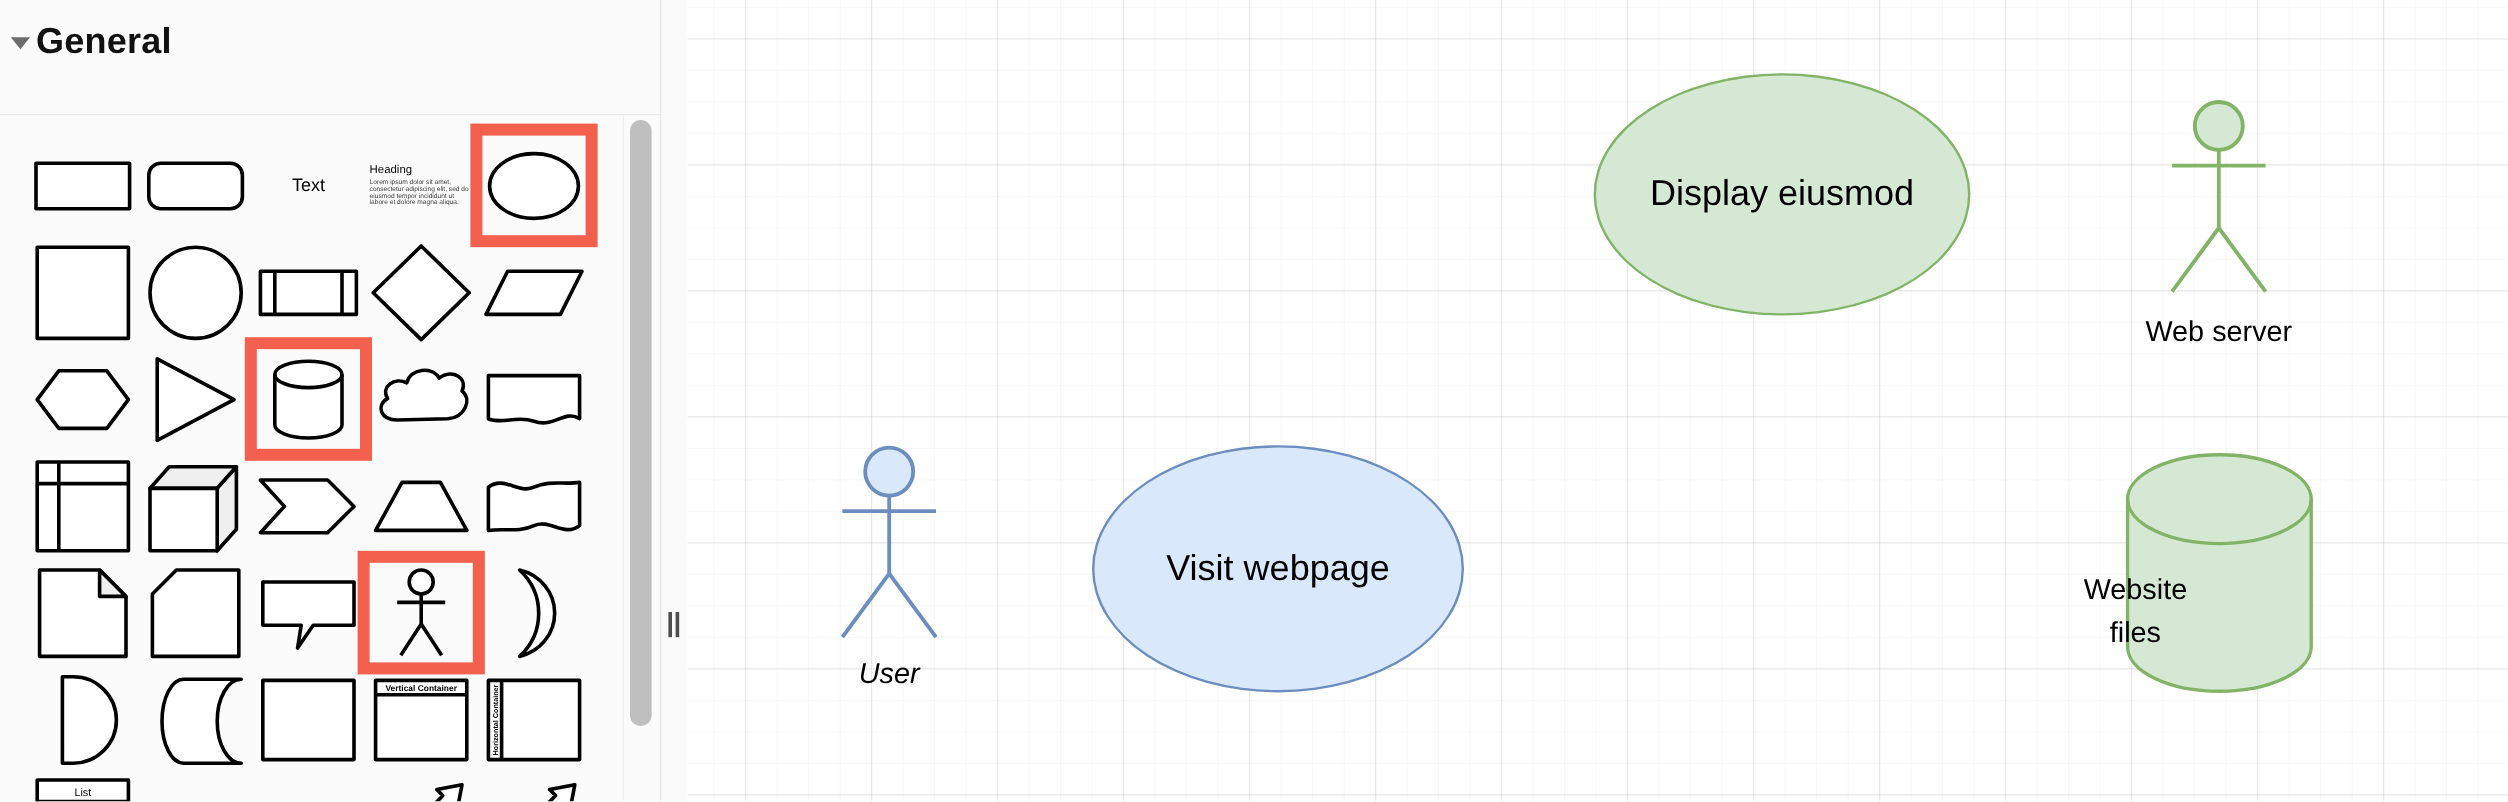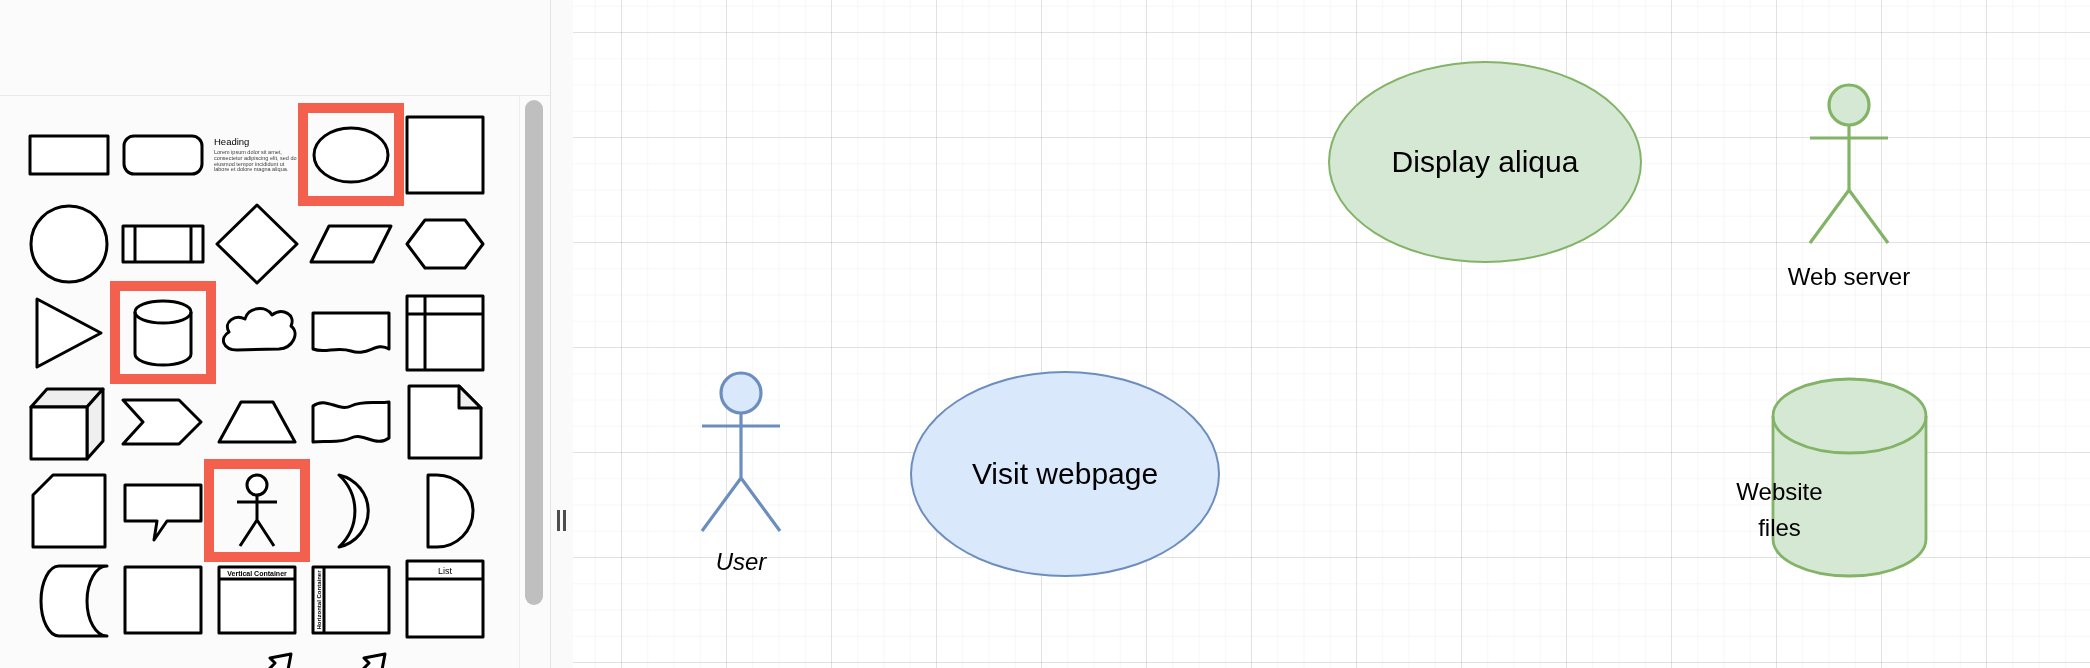--- a/index.html
+++ b/index.html
@@ -69,33 +69,40 @@
   .node-cyl path { stroke-width:2.8; stroke-linejoin:round; }
   .node-label { position:absolute; font-size:24px; color:#000; text-align:center;
     display:flex; align-items:center; justify-content:center; line-height:36px; }
 </style>
 </head>
 <body>
 
 <div class="app">
 
   <aside class="sidebar">
+    <div class="palette-header">
+      <span class="chevron"></span>
+      <span class="title">General</span>
+    </div>
     <div class="header-rule"></div>
 
     <div class="palette-grid">
 
       <div class="cell">
         <svg width="84" height="82" viewBox="0 0 84 82">
             <rect x="3" y="22" width="78" height="38"></rect>
           </svg>
       </div>
       <div class="cell">
         <svg width="84" height="82" viewBox="0 0 84 82">
             <rect x="3" y="22" width="78" height="38" rx="10"></rect>
           </svg>
+      </div>
+      <div class="cell">
+        <span class="cell-text">Text</span>
       </div>
       <div class="cell">
         <div class="heading-thumb">
           <div class="ht">Heading</div>
           <div class="hb">Lorem ipsum dolor sit amet, consectetur adipiscing elit, sed do eiusmod tempor incididunt ut labore et dolore magna aliqua.</div>
         </div>
       </div>
       <div class="cell hl">
         <svg width="84" height="82" viewBox="0 0 84 82">
             <ellipse cx="42" cy="41" rx="37" ry="27"></ellipse>
@@ -276,21 +283,21 @@
   <div class="divider">
     <span class="grip">
         <i></i>
         <i></i>
       </span>
   </div>
 
   <main class="canvas">
 
     <div class="node-ellipse" style="left: 755px; top: 61px; width: 314px; height: 202px; --fill: #d5e8d4; --stroke: #82b366;">
-      <span>Display aliqua</span>
+      <span>Display eiusmod</span>
     </div>
 
     <svg class="node-actor" style="left: 1231px; top: 82px; --fill: #d5e8d4; --stroke: #82b366;" width="90" height="166" viewBox="0 0 90 166">
       <circle class="head" cx="45" cy="23" r="20"></circle>
       <path class="limb" d="M45 43 V108 M6 56 H84 M45 108 L6 161 M45 108 L84 161"></path>
     </svg>
     <div class="node-label" style="left:1176px; top:258px; width:200px; height:38px;">Web server</div>
 
     <svg class="node-actor" style="left: 123px; top: 370px; --fill: #dae8fc; --stroke: #6c8ebf;" width="90" height="166" viewBox="0 0 90 166">
       <circle class="head" cx="45" cy="23" r="20"></circle>

